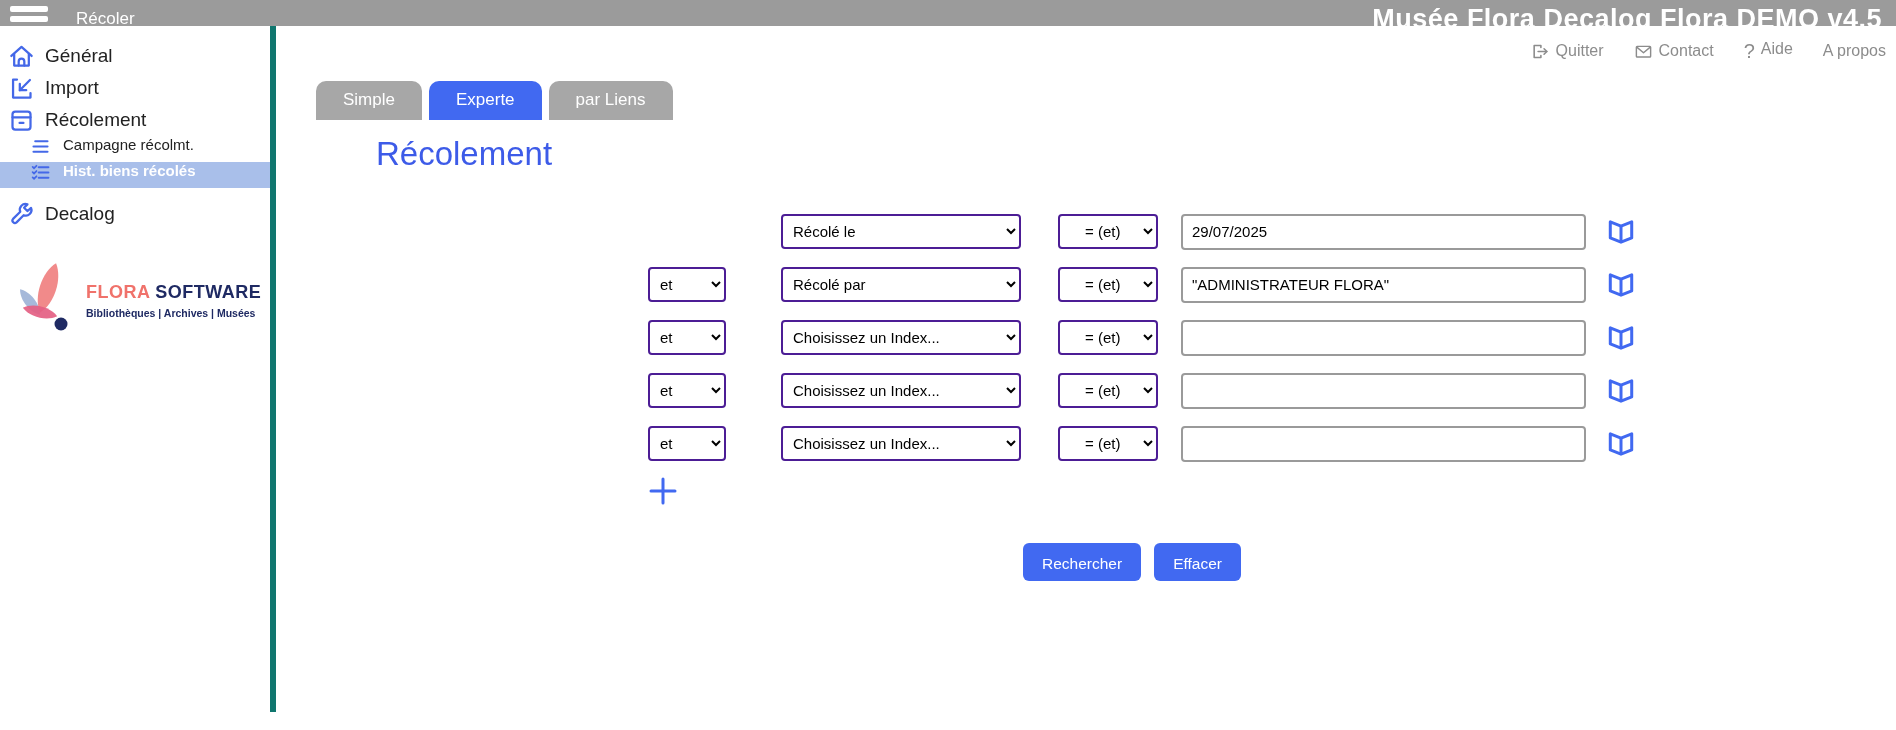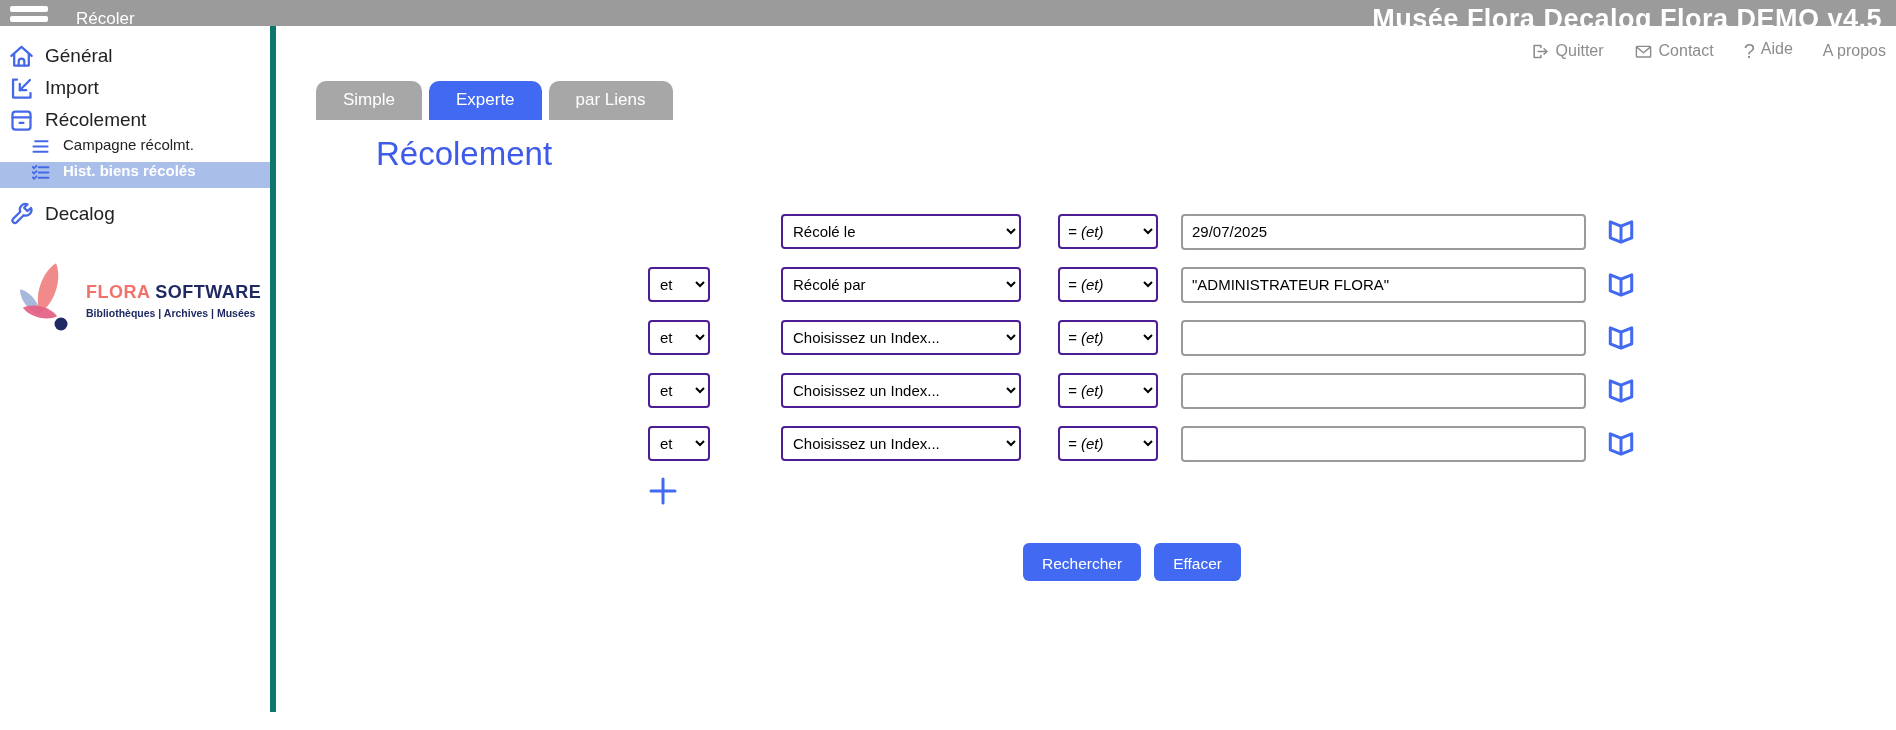--- a/index.html
+++ b/index.html
@@ -49,25 +49,25 @@
   .tab{padding:9px 27px 10px;background:var(--tab-gray);color:#fff;font-size:17px;
     border-radius:10px 10px 0 0;cursor:pointer;}
   .tab.active{background:var(--accent);}
   .page-title{margin:15px 0 0 100px;color:var(--title-blue);font-size:33px;}
   
   .form{margin-top:32px;}
   .form-row{display:flex;align-items:center;height:53px;}
   select,input[type=text]{font-family:"Liberation Sans",sans-serif;font-size:15px;
     border:2px solid #4c1d95;border-radius:4px;background:#fff;height:35px;color:#000;}
   .cell-bool{width:62px;margin-left:372px;}
-  .cell-bool select{width:62px;padding-left:6px;}
+  .cell-bool select{width:78px;padding-left:6px;}
   .cell-index{margin-left:71px;}
   .cell-index select{width:240px;padding-left:6px;}
   .cell-op{margin-left:37px;}
-  .cell-op select{width:100px;padding-left:4px;font-style:italic;}
+  .cell-op select{width:100px;padding-left:21px;}
   .cell-val{margin-left:23px;}
   .cell-val input{width:405px;padding:16px 9px;height:33px;border-color:#9a9a9a;}
   .cell-book{margin-left:20px;width:30px;height:30px;color:var(--accent);cursor:pointer;}
   .add-row{margin:6px 0 0 372px;width:30px;height:30px;color:var(--accent);cursor:pointer;}
   .btn-row{display:flex;gap:13px;margin:37px 0 0 747px;}
   .btn{background:var(--accent);color:#fff;border:none;border-radius:6px;height:38px;
     padding:12px 19px;font-size:15.5px;font-family:"Liberation Sans",sans-serif;cursor:pointer;}
   svg{display:block;}
 </style>
 </head>

